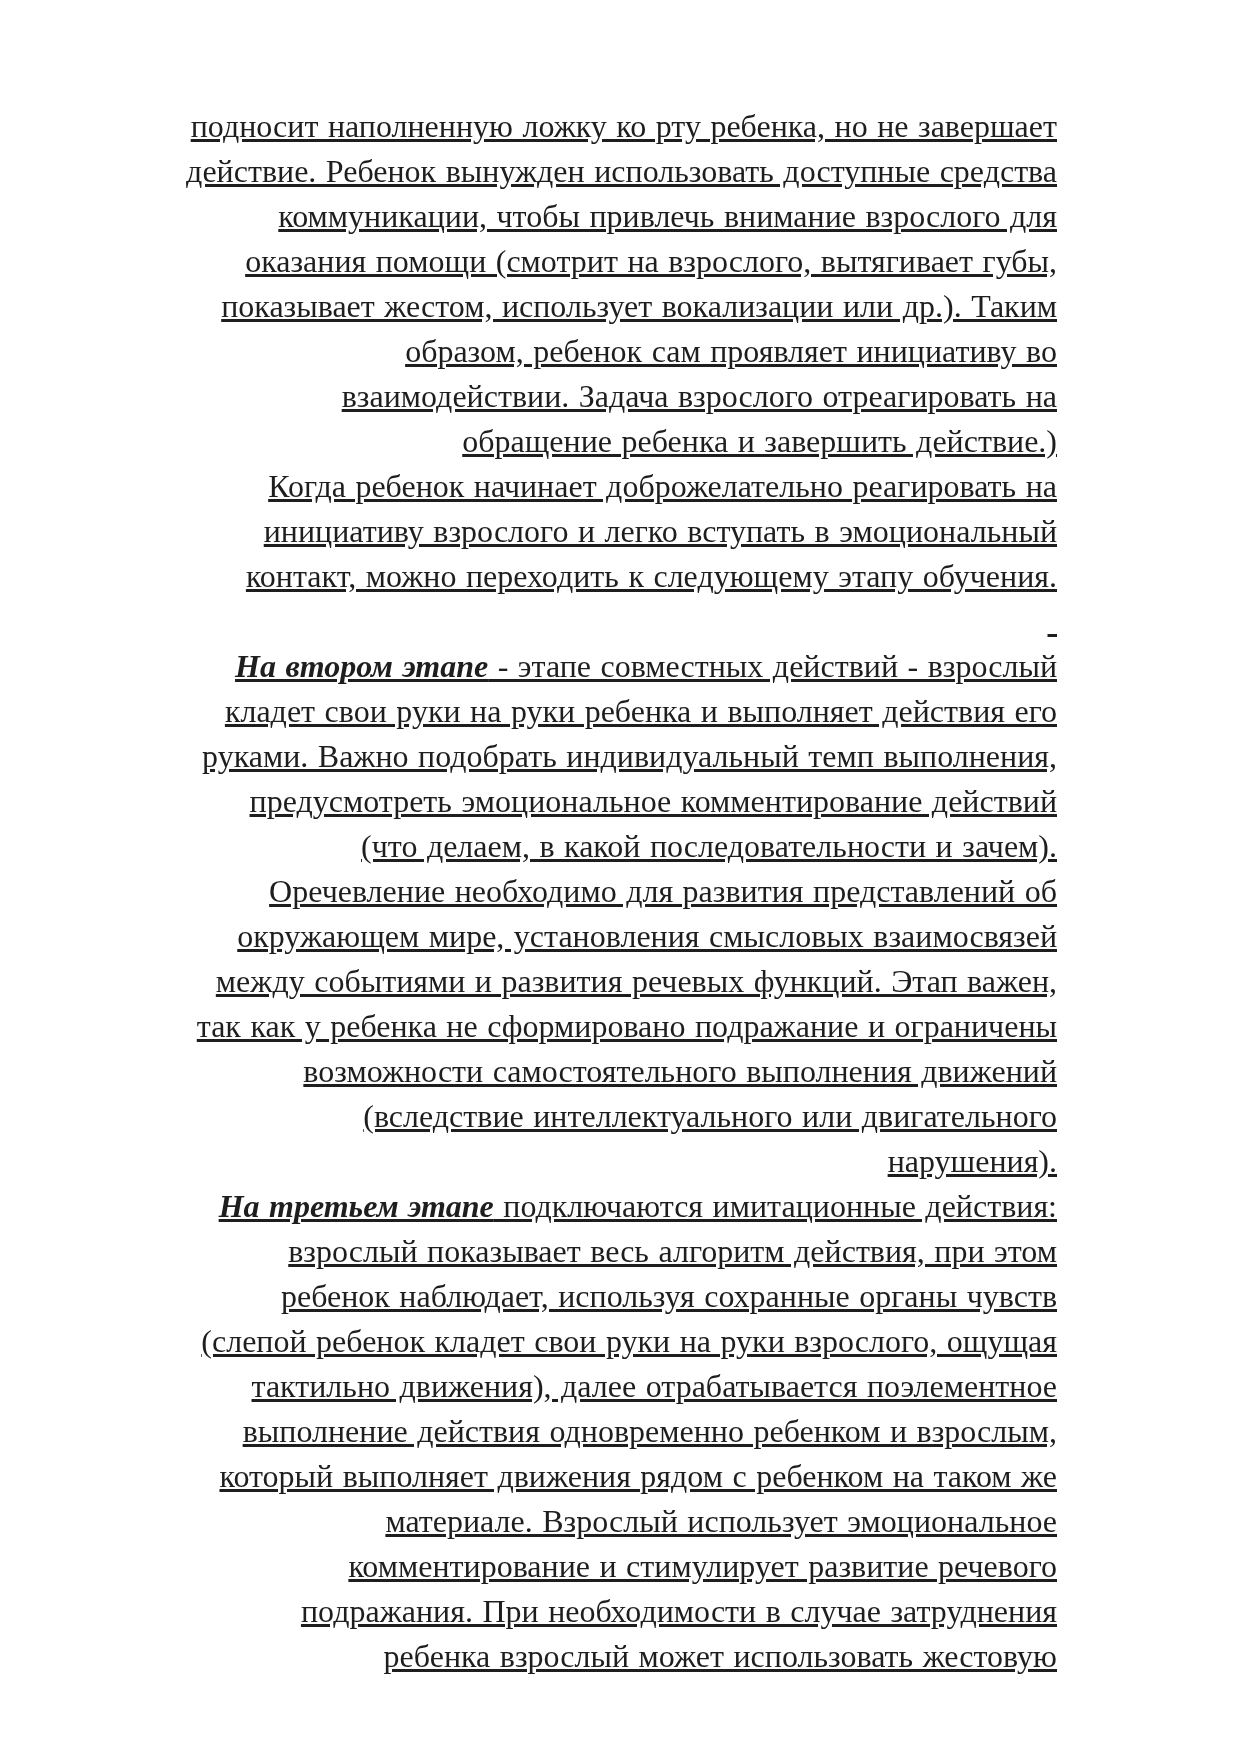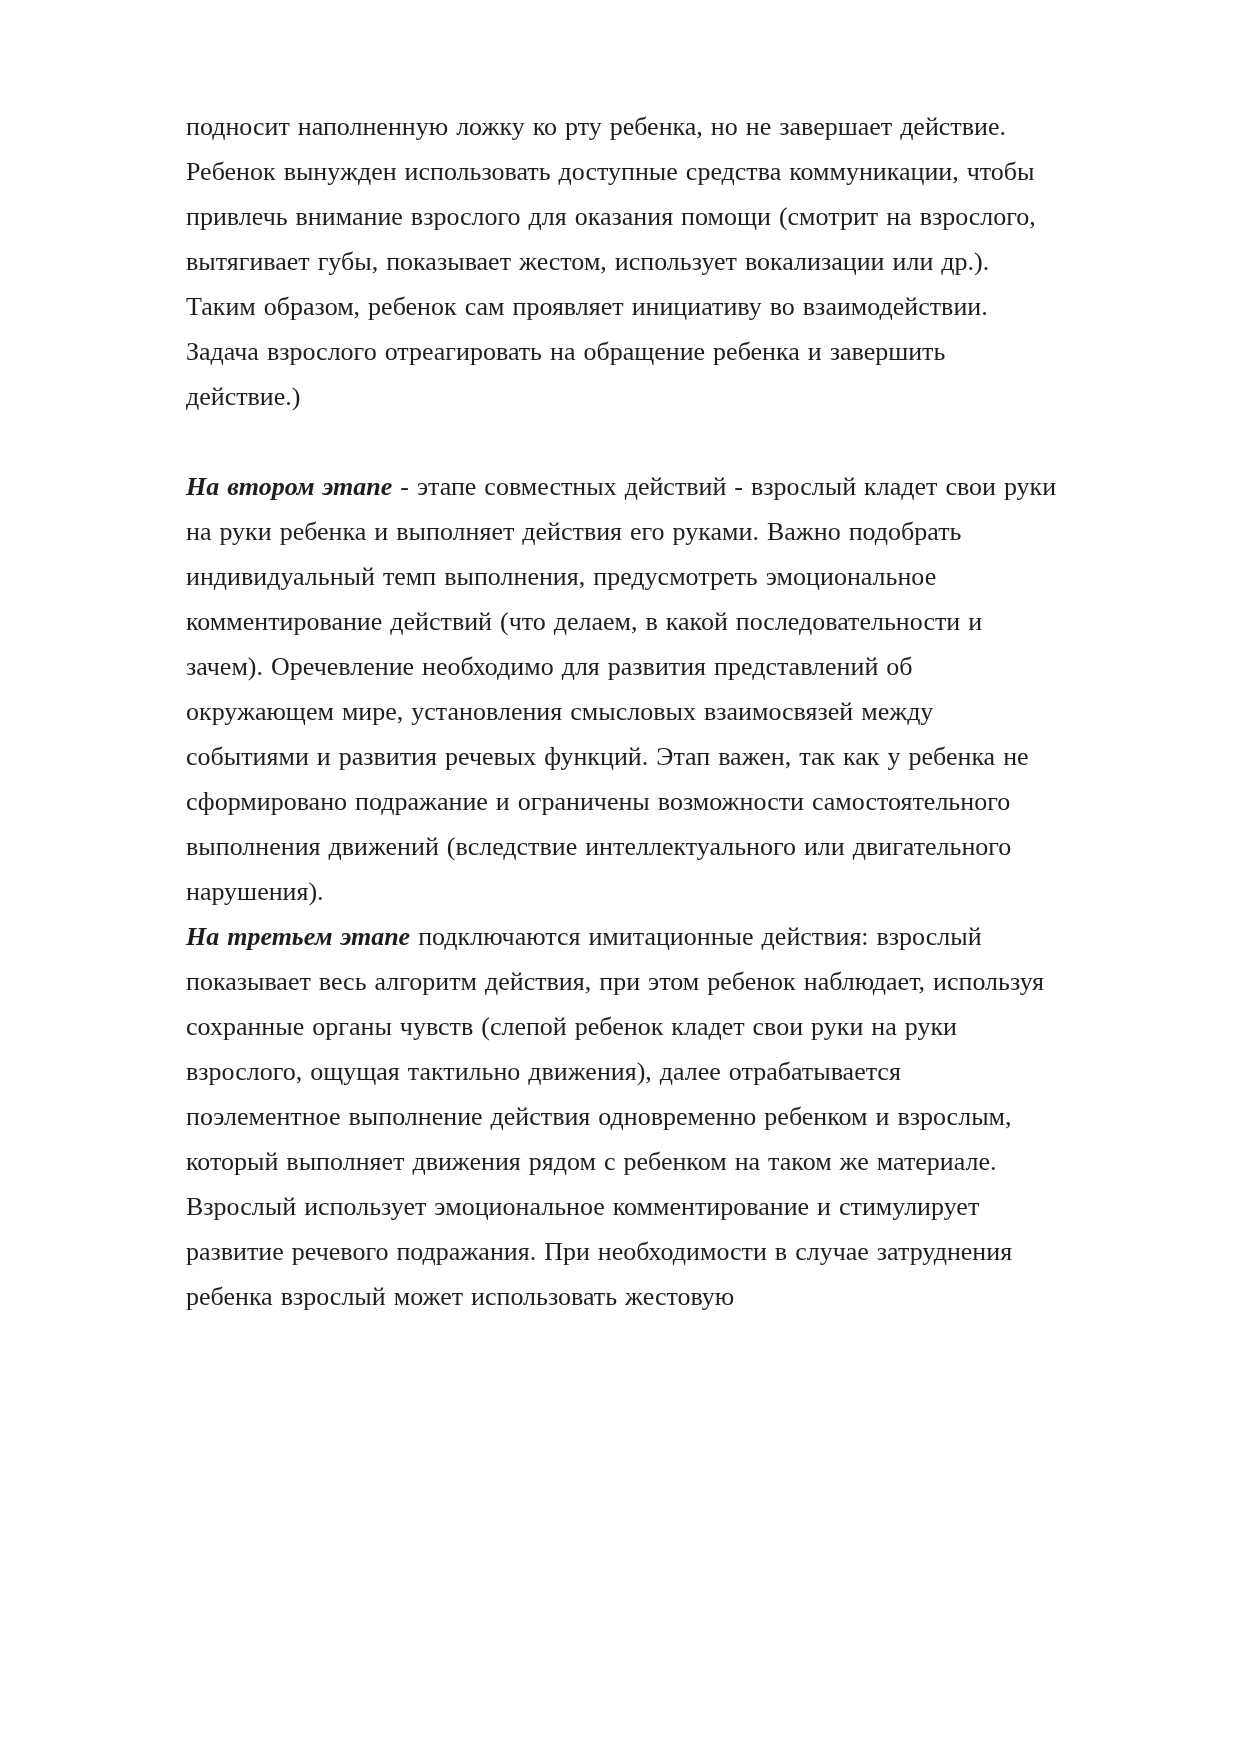--- a/index.html
+++ b/index.html
@@ -18,36 +18,38 @@
     position: relative;
     width: 1240px;
     height: 1754px;
     box-sizing: border-box;
     background: #ffffff;
     padding: 104px 183px 0 186px;
     overflow: hidden;
   }
   .doc-text p {
     margin: 0;
-    font-size: 26px;
+    font-size: 32px;
     line-height: 45px;
-    text-align: left;
+    text-align: right;
     word-spacing: 1.5px;
+    text-decoration: underline;
   }
   .doc-text p.blank {
     min-height: 45px;
   }
   .run-bold-italic {
     font-weight: bold;
     font-style: italic;
   }
 </style>
 </head>
 <body>
 
 <div class="page">
   <div class="doc-text">
       <p><span>подносит наполненную ложку ко рту ребенка, но не завершает действие. Ребенок вынужден использовать доступные средства коммуникации, чтобы привлечь внимание взрослого для оказания помощи (смотрит на взрослого, вытягивает губы, показывает жестом, использует вокализации или др.).  Таким образом, ребенок сам проявляет инициативу во взаимодействии. Задача взрослого отреагировать на обращение ребенка и завершить действие.)</span></p>
+      <p><span>Когда ребенок начинает доброжелательно реагировать на инициативу взрослого и легко вступать в эмоциональный контакт, можно переходить к следующему этапу обучения.</span></p>
       <p class="blank">&nbsp;</p>
       <p><span class="run-bold-italic">На втором этапе</span><span> - этапе совместных действий - взрослый кладет свои руки на руки ребенка и выполняет действия его руками. Важно подобрать индивидуальный темп выполнения, предусмотреть эмоциональное комментирование действий (что делаем, в какой последовательности и зачем). Оречевление необходимо для развития представлений об окружающем мире, установления смысловых взаимосвязей между событиями и развития речевых функций. Этап важен, так как у ребенка не сформировано подражание и ограничены возможности самостоятельного выполнения движений (вследствие интеллектуального или двигательного нарушения).</span></p>
       <p><span class="run-bold-italic">На третьем этапе</span><span> подключаются имитационные действия: взрослый показывает весь алгоритм действия, при этом ребенок наблюдает, используя сохранные органы чувств (слепой ребенок кладет свои руки на руки взрослого, ощущая тактильно движения), далее отрабатывается поэлементное выполнение действия одновременно ребенком и взрослым, который выполняет движения рядом с ребенком на таком же материале. Взрослый использует эмоциональное комментирование и стимулирует развитие речевого подражания. При необходимости в случае затруднения ребенка взрослый может использовать жестовую</span></p>
     </div>
 </div>
 
 </body></html>

